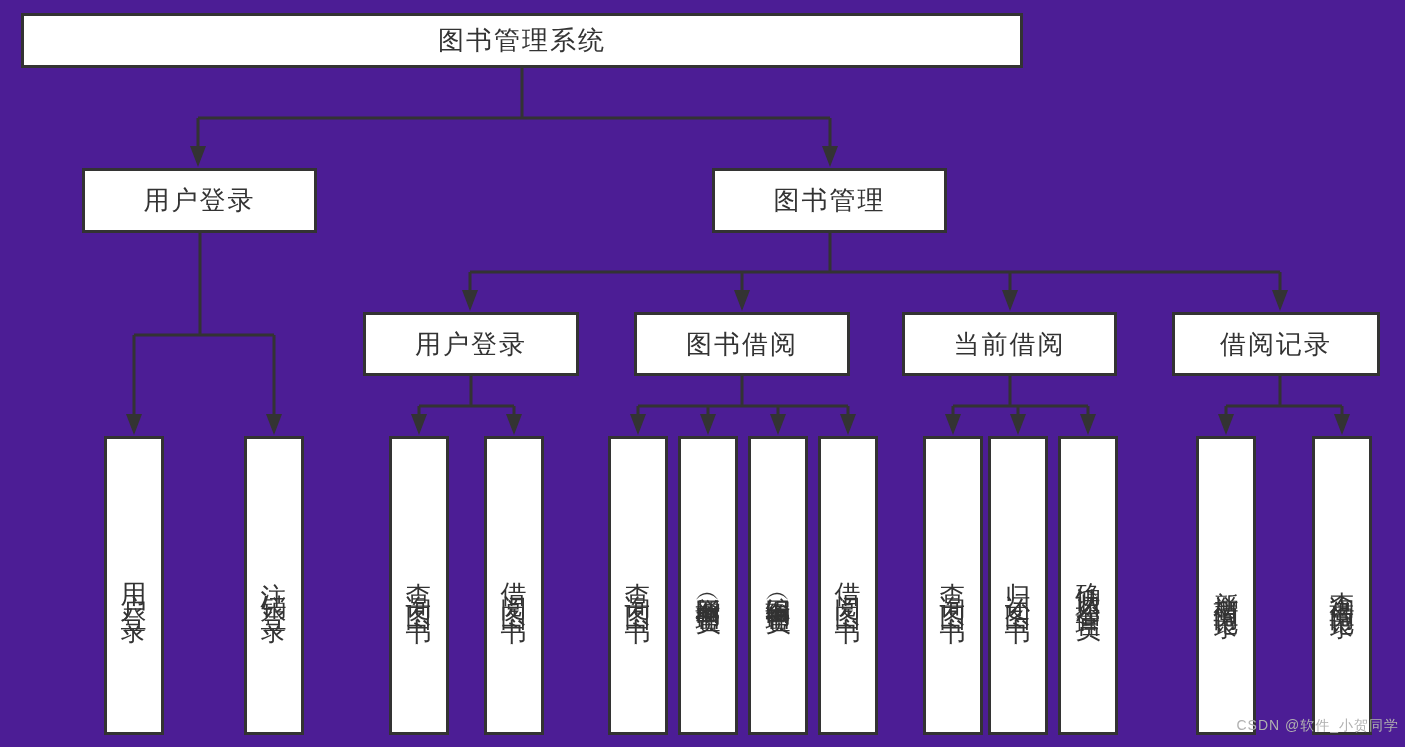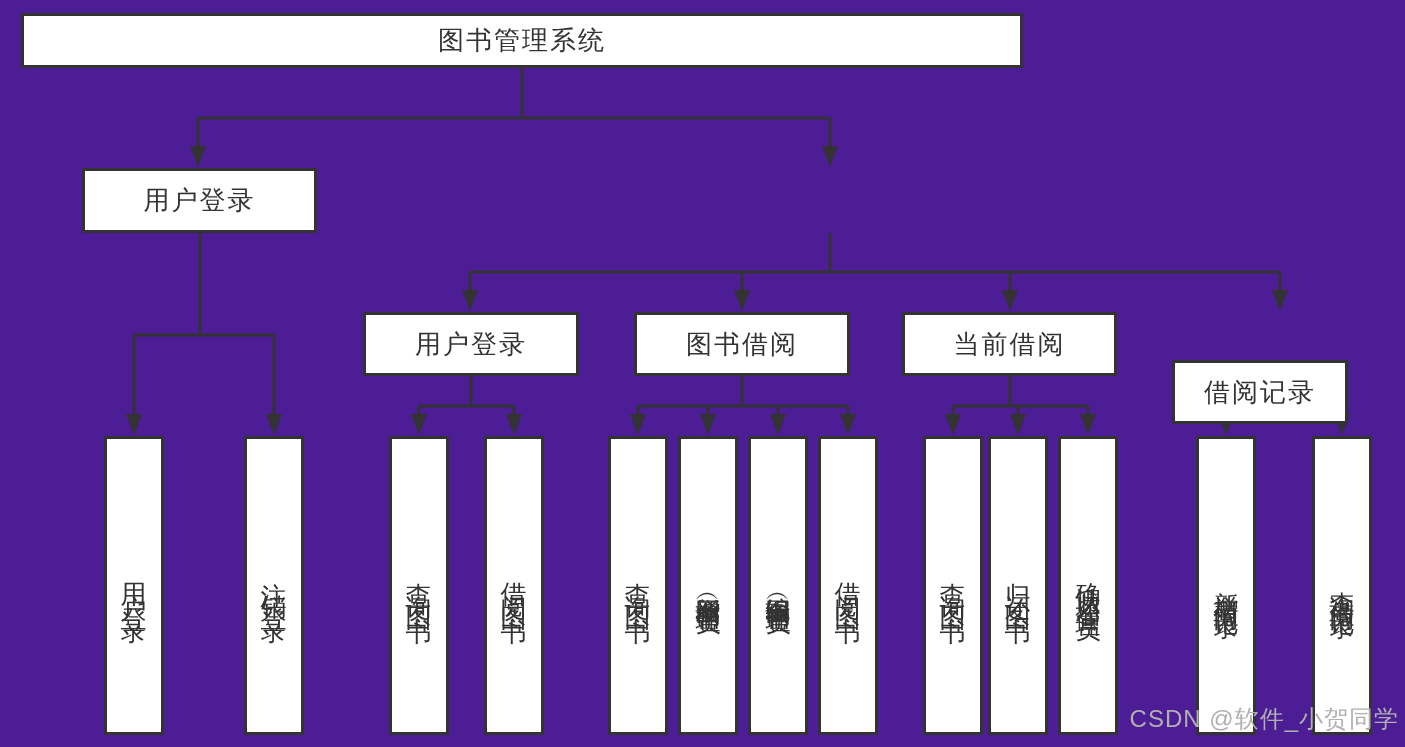--- a/index.html
+++ b/index.html
@@ -37,41 +37,41 @@
     letter-spacing: 2px;
     white-space: nowrap;
   }
   .root-box  { left: 21px;  top: 13px;  width: 1002px; height: 55px; }
   .l2-a      { left: 82px;  top: 168px; width: 235px;  height: 65px; }
   .l2-b      { left: 712px; top: 168px; width: 235px;  height: 65px; }
   .l3        { top: 312px;  height: 64px; }
   .l3-a      { left: 363px;  width: 216px; }
   .l3-b      { left: 634px;  width: 216px; }
   .l3-c      { left: 902px;  width: 215px; }
-  .l3-d      { left: 1172px; width: 176px; margin-top: 48px; }
+  .l3-d      { left: 1172px; width: 208px; }
   .leaf {
     top: 436px;
     width: 60px;
     height: 299px;
   }
   .vtext {
     writing-mode: vertical-rl;
     text-orientation: mixed;
     font-size: 26px;
     letter-spacing: 12px;
     line-height: 1;
     white-space: nowrap;
   }
   .leaf.mid .vtext   { font-size: 25px; letter-spacing: 5px; }
   .leaf.tight .vtext { font-size: 25px; letter-spacing: 2px; }
   .watermark {
     position: absolute;
     right: 6px;
     bottom: 12px;
-    font-size: 24px;
+    font-size: 14px;
     color: #b0b0b0;
     letter-spacing: 1px;
     white-space: nowrap;
     text-align: center;
   }
 </style>
 </head>
 <body>
 
 <div class="canvas">
@@ -95,20 +95,23 @@
          M1080 414L1096 414L1088 435Z M1218 414L1234 414L1226 435Z
          M1334 414L1350 414L1342 435Z"></path>
   </svg>
 
   <div class="box root-box">
     <span class="h-label">图书管理系统</span>
   </div>
 
   <div class="box l2-a">
     <span class="h-label">用户登录</span>
+  </div>
+  <div class="box l2-b">
+    <span class="h-label">图书管理</span>
   </div>
 
   <div class="box l3 l3-a">
     <span class="h-label">用户登录</span>
   </div>
   <div class="box l3 l3-c">
     <span class="h-label">当前借阅</span>
   </div>
   <div class="box l3 l3-b">
     <span class="h-label">图书借阅</span>

